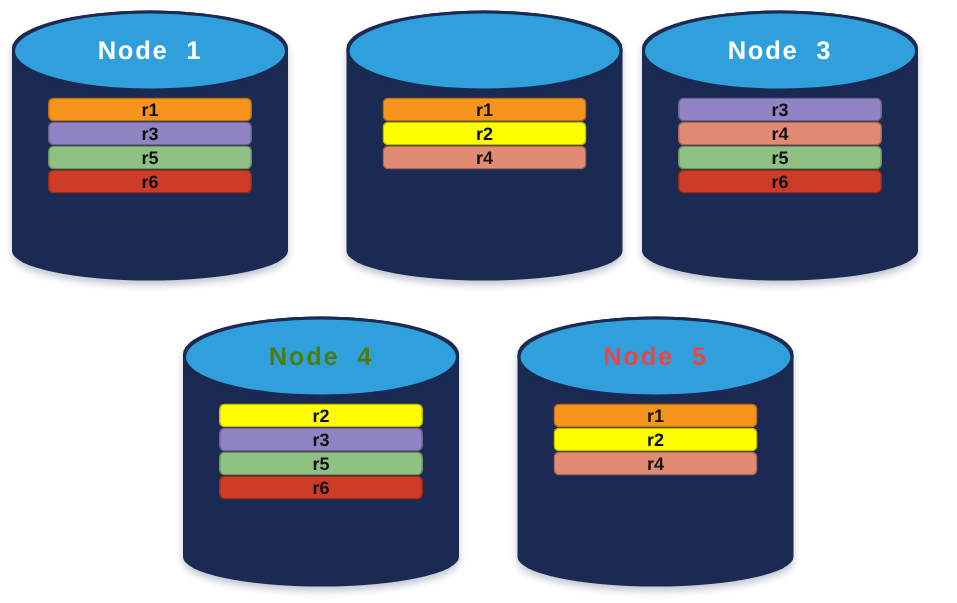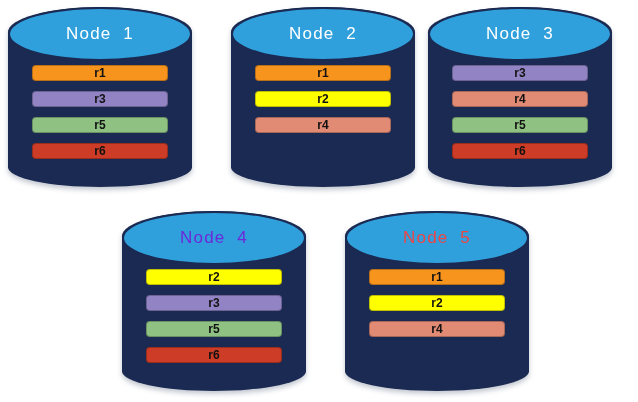--- a/index.html
+++ b/index.html
@@ -51,37 +51,37 @@
     position: absolute;
     left: 0;
     top: 0;
     width: 100%;
     height: 54px;
     display: flex;
     align-items: center;
     justify-content: center;
     color: #ffffff;
     font-size: 17px;
-    font-weight: normal;
+    font-weight: bold;
     letter-spacing: 1.2px;
     z-index: 3;
     white-space: pre;
     user-select: none;
   }
 
   
   .node .replicas {
     position: absolute;
     left: 0;
     right: 0;
     z-index: 4;
     display: flex;
     flex-direction: column;
     align-items: center;
-    gap: 10px;
+    gap: 0;
   }
   .node.r-top4 .replicas { top: 58px; }
   .node.r-top3 .replicas { top: 58px; }
 
   .replica {
     width: 74%;
     height: 16px;
     border-radius: 4px;
     display: flex;
     align-items: center;
@@ -105,42 +105,41 @@
       <div class="replicas">
         <div class="replica" style="background: rgb(247, 148, 30);">r1</div>
         <div class="replica" style="background: rgb(146, 132, 196);">r3</div>
         <div class="replica" style="background: rgb(143, 193, 131);">r5</div>
         <div class="replica" style="background: rgb(204, 60, 38);">r6</div>
       </div>
     </div>
     <div class="node r-top3" style="left: 231px; top: 7px; width: 184px; height: 180px;">
       <div class="body" style="background: rgb(27, 42, 82);"></div>
       <div class="top" style="background: rgb(48, 160, 220);"></div>
-      <div class="title" style="color: rgb(255, 255, 255);">Node  2</div>
       <div class="replicas">
         <div class="replica" style="background: rgb(247, 148, 30);">r1</div>
         <div class="replica" style="background: rgb(255, 255, 0);">r2</div>
         <div class="replica" style="background: rgb(225, 138, 116);">r4</div>
       </div>
     </div>
     <div class="node r-top4" style="left: 428px; top: 7px; width: 184px; height: 180px;">
       <div class="body" style="background: rgb(27, 42, 82);"></div>
       <div class="top" style="background: rgb(48, 160, 220);"></div>
       <div class="title" style="color: rgb(255, 255, 255);">Node  3</div>
       <div class="replicas">
         <div class="replica" style="background: rgb(146, 132, 196);">r3</div>
         <div class="replica" style="background: rgb(225, 138, 116);">r4</div>
         <div class="replica" style="background: rgb(143, 193, 131);">r5</div>
         <div class="replica" style="background: rgb(204, 60, 38);">r6</div>
       </div>
     </div>
     <div class="node r-top4" style="left: 122px; top: 211px; width: 184px; height: 180px;">
       <div class="body" style="background: rgb(27, 42, 82);"></div>
       <div class="top" style="background: rgb(48, 160, 220);"></div>
-      <div class="title" style="color: #6d28d9;">Node  4</div>
+      <div class="title" style="color: #4d7c0f;">Node  4</div>
       <div class="replicas">
         <div class="replica" style="background: rgb(255, 255, 0);">r2</div>
         <div class="replica" style="background: rgb(146, 132, 196);">r3</div>
         <div class="replica" style="background: rgb(143, 193, 131);">r5</div>
         <div class="replica" style="background: rgb(204, 60, 38);">r6</div>
       </div>
     </div>
     <div class="node r-top3" style="left: 345px; top: 211px; width: 184px; height: 180px;">
       <div class="body" style="background: rgb(27, 42, 82);"></div>
       <div class="top" style="background: rgb(48, 160, 220);"></div>

